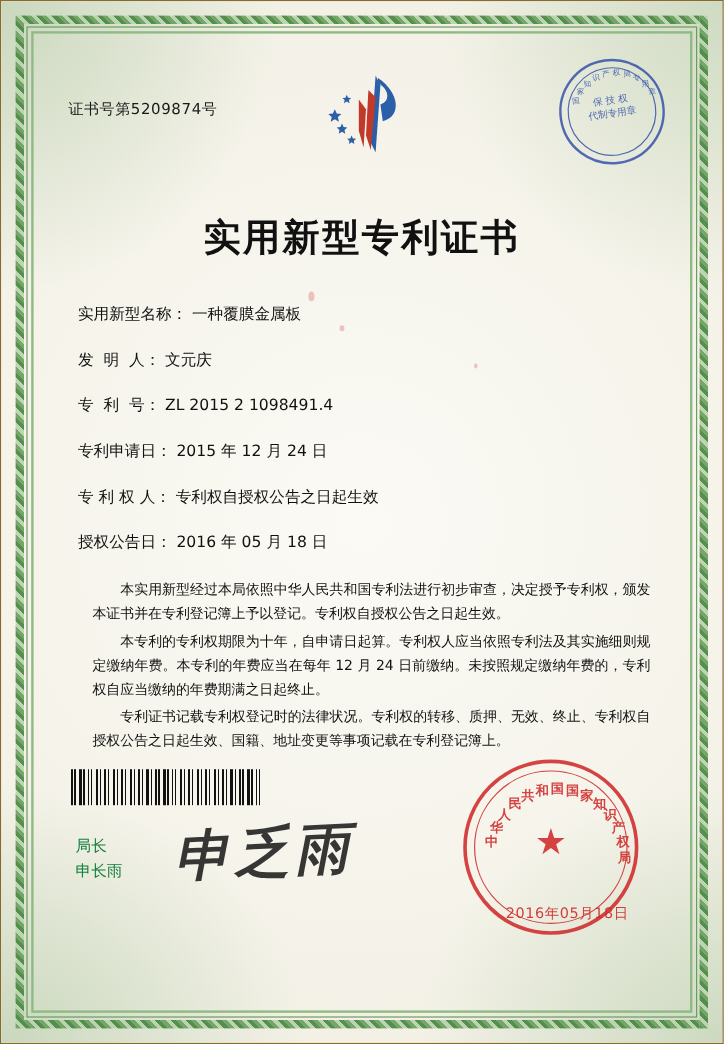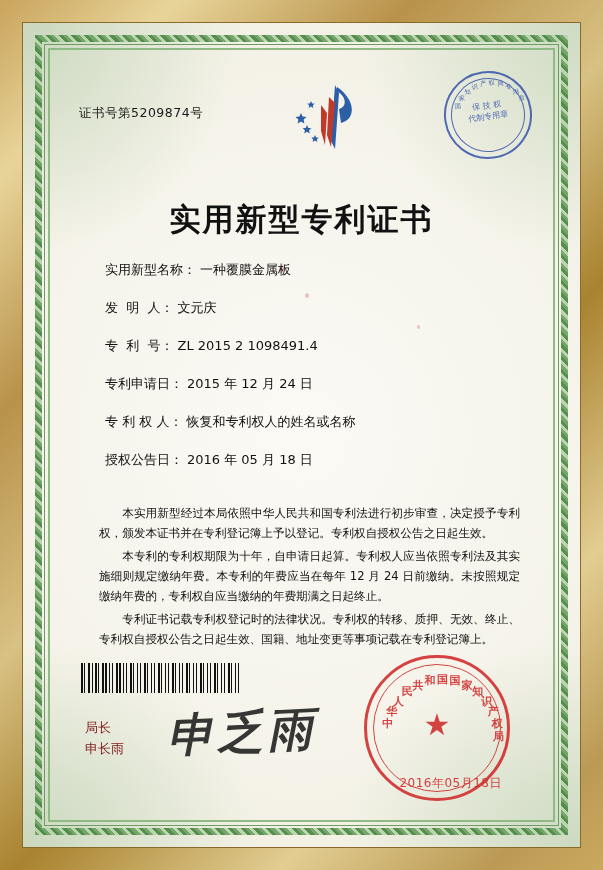--- a/index.html
+++ b/index.html
@@ -16,21 +16,20 @@
 
   
   .certificate {
     position: relative;
     width: 603px;
     height: 870px;
     box-sizing: border-box;
     background:
       linear-gradient(135deg, #c9a45c 0%, #e8d49a 12%, #b8924a 28%, #d8c184 45%,
                       #a8822f 60%, #e2cd92 78%, #bb9a55 92%, #caa85f 100%);
-    padding: 22px;
   }
   .frame-inner {
     position: relative;
     width: 100%;
     height: 100%;
     box-sizing: border-box;
     border: 1px solid #8a6a28;
     background: #f6f3ea;
     overflow: hidden;
   }
@@ -144,23 +143,22 @@
     font-weight: bold;
     letter-spacing: 2px;
     color: #111;
     font-family: "DejaVu Sans", "Liberation Sans", sans-serif;
   }
 
   
   .fields {
     position: absolute;
     left: 30px;
-    top: 204px;
+    top: 218px;
     right: 28px;
-    margin-left: 18px;
   }
   .field-row {
     display: flex;
     align-items: baseline;
     margin-bottom: 20px;
     font-size: 13px;
     color: #111;
   }
   .field-label {
     white-space: pre;
@@ -200,21 +198,21 @@
         #111 10.5px, #111 11.5px, transparent 11.5px, transparent 14px);
   }
 
   
   .sig-label {
     position: absolute;
     left: 28px;
     top: 660px;
     font-size: 13px;
     line-height: 21px;
-    color: #7f1d1d;
+    color: #15803d;
   }
   .signature {
     position: absolute;
     left: 110px;
     top: 645px;
     font-size: 46px;
     color: #1c1c1c;
     font-family: "DejaVu Serif", "Liberation Serif", serif;
     font-style: italic;
     font-weight: bold;
@@ -357,21 +355,21 @@
         <div class="field-row">
           <span class="field-label">专  利  号：</span>
           <span class="field-value">ZL 2015 2 1098491.4</span>
         </div>
         <div class="field-row">
           <span class="field-label">专利申请日：</span>
           <span class="field-value">2015 年 12 月 24 日</span>
         </div>
         <div class="field-row">
           <span class="field-label">专 利 权 人：</span>
-          <span class="field-value">恢复和专利权人的姓名或名称</span>
+          <span class="field-value">专利权自授权公告之日起生效</span>
         </div>
         <div class="field-row">
           <span class="field-label">授权公告日：</span>
           <span class="field-value">2016 年 05 月 18 日</span>
         </div>
       </div>
 
       <div class="body-text">
         <p>本实用新型经过本局依照中华人民共和国专利法进行初步审查，决定授予专利权，颁发本证书并在专利登记簿上予以登记。专利权自授权公告之日起生效。</p>
         <p>本专利的专利权期限为十年，自申请日起算。专利权人应当依照专利法及其实施细则规定缴纳年费。本专利的年费应当在每年 12 月 24 日前缴纳。未按照规定缴纳年费的，专利权自应当缴纳的年费期满之日起终止。</p>

